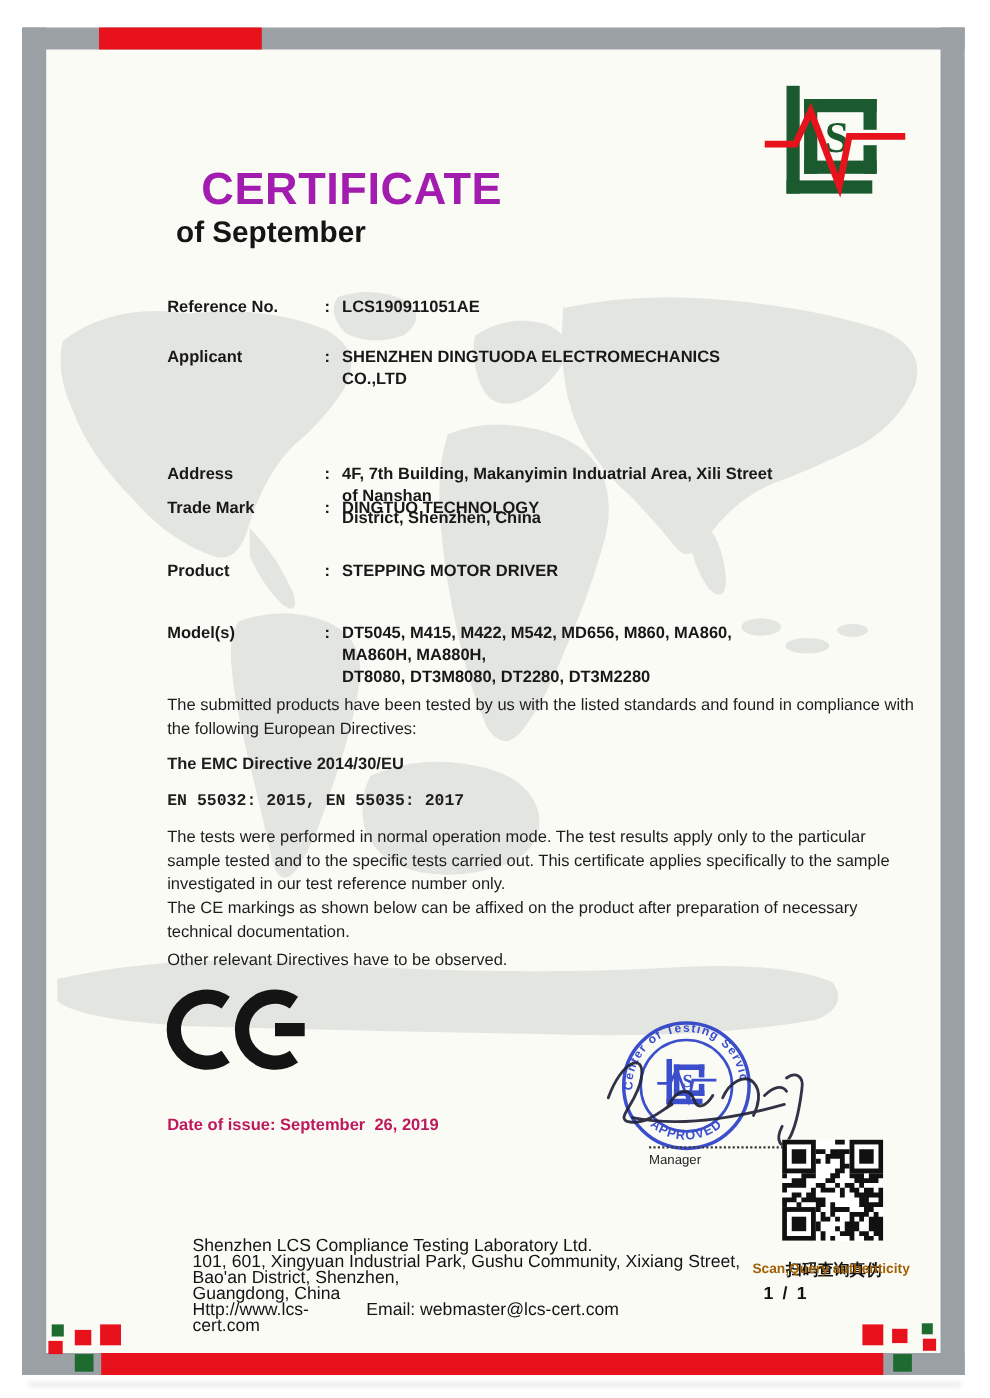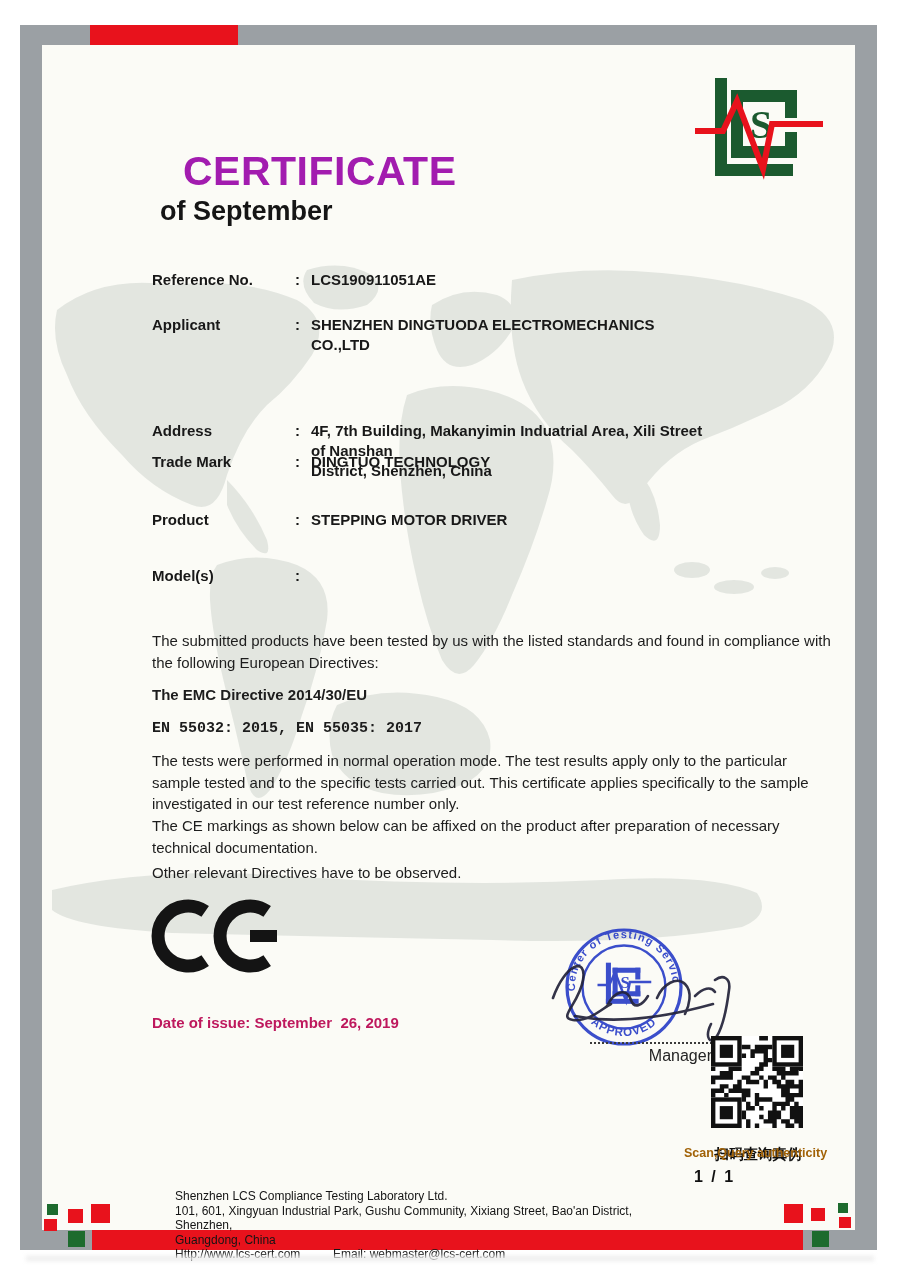--- a/index.html
+++ b/index.html
@@ -37,28 +37,28 @@
   .para { position:absolute; left:152px; width:706px; font-size:15px; line-height:21.5px; white-space:pre-line; color:#1d1d1d; }
   .para.bold { font-weight:700; }
 
   .ce-svg { position:absolute; left:150px; top:892px; width:135px; height:88px; }
 
   .date-line { position:absolute; left:152px; top:1014px; font-size:15px; font-weight:700; white-space:pre; color:#be185d; }
 
   .stamp-svg { position:absolute; left:549px; top:912px; width:152px; height:150px; opacity:.92; }
   .signature-svg { position:absolute; left:545px; top:946px; width:198px; height:104px; }
   .sign-dots { position:absolute; left:590px; top:1042px; width:122px; border-top:2px dotted #3a3a3a; }
-  .sign-role { position:absolute; left:590px; top:1047px; width:122px; text-align:right; font-size:16px; color:#242424; }
+  .sign-role { position:absolute; left:590px; top:1047px; width:122px; text-align:left; font-size:12px; color:#242424; }
 
   .qr-svg { position:absolute; left:711px; top:1036px; width:92px; height:92px; background:#fff; }
   .qr-zh { position:absolute; left:700px; top:1128px; width:116px; text-align:center; font-size:14.5px; font-weight:700; color:#111;margin-top:17px; }
   .qr-en { position:absolute; left:684px; top:1146px; width:148px; text-align:left; font-size:12.5px; font-weight:700; color:#a16207; }
   .page-num { position:absolute; left:694px; top:1168px; font-size:16px; font-weight:700; letter-spacing:2px; color:#111; }
 
-  .footer { position:absolute; left:175px; top:1189px; width:500px; font-size:12px; line-height:14.5px; color:#141414; }
+  .footer { position:absolute; left:175px; top:1126px; width:500px; font-size:16px; line-height:14.5px; color:#141414; }
   .footer-cols { display:flex; }
   .footer-cols .c1 { width:158px; flex:0 0 158px; }
 </style>
 </head>
 <body>
 
 <div class="page">
 
   <div class="paper"></div>
 
@@ -137,20 +137,22 @@
     <span class="field-value">DINGTUO TECHNOLOGY</span>
   </div>
   <div class="field-row" style="top:510px;">
     <span class="field-label">Product</span>
     <span class="field-colon">:</span>
     <span class="field-value">STEPPING MOTOR DRIVER</span>
   </div>
   <div class="field-row" style="top:566px;">
     <span class="field-label">Model(s)</span>
     <span class="field-colon">:</span>
+    <span class="field-value">DT5045, M415, M422, M542, MD656, M860, MA860, MA860H, MA880H,
+DT8080, DT3M8080, DT2280, DT3M2280</span>
   </div>
 
   <div class="para" style="top:630px;">The submitted products have been tested by us with the listed standards and found in compliance with
 the following European Directives:</div>
   <div class="para bold" style="top:684px;">The EMC Directive 2014/30/EU</div>
   <div class="para bold" style="top:718px;font-family:Liberation Mono, monospace;">EN 55032: 2015, EN 55035: 2017</div>
   <div class="para" style="top:750px;">The tests were performed in normal operation mode. The test results apply only to the particular
 sample tested and to the specific tests carried out. This certificate applies specifically to the sample
 investigated in our test reference number only.</div>
   <div class="para" style="top:815px;">The CE markings as shown below can be affixed on the product after preparation of necessary

